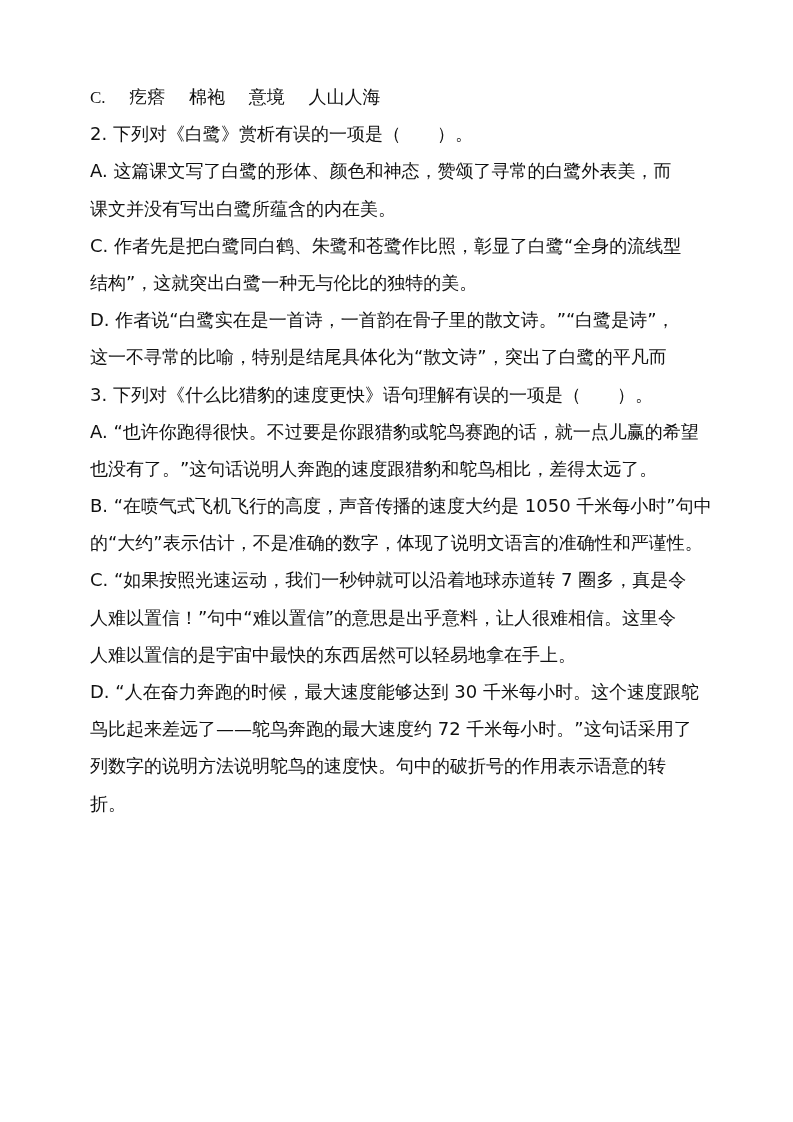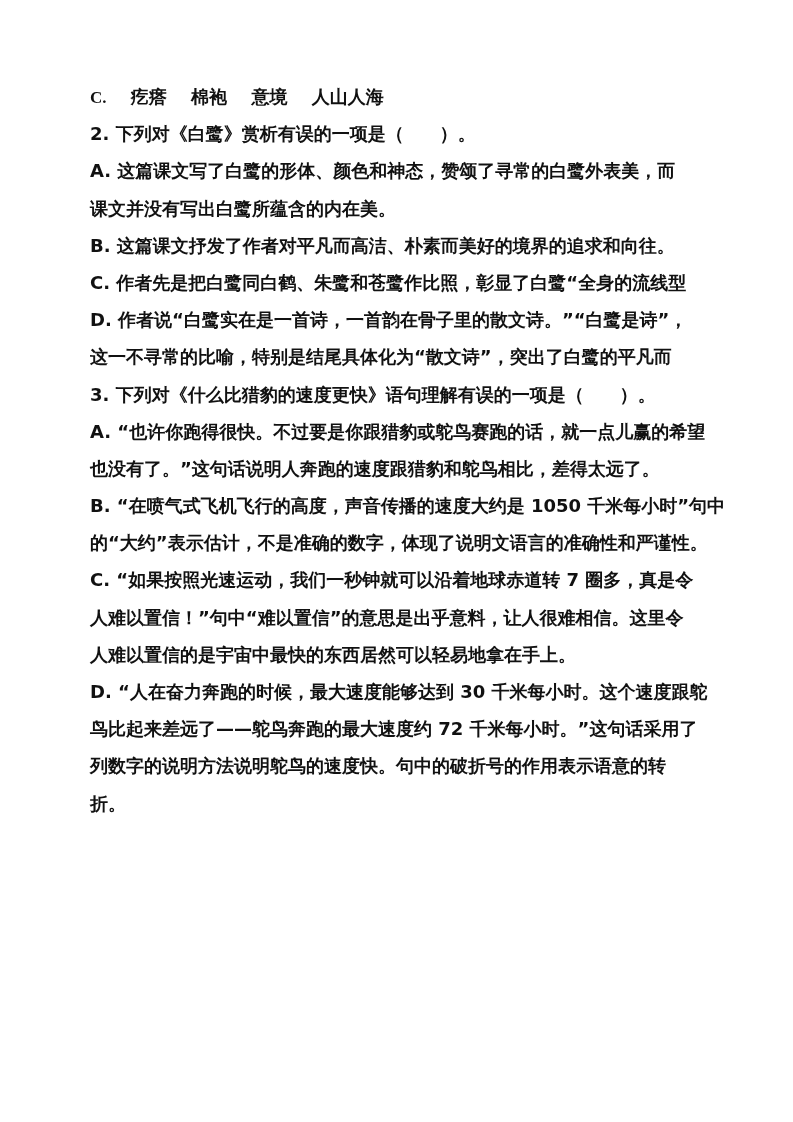--- a/index.html
+++ b/index.html
@@ -2,21 +2,21 @@
 <html><head>
 <meta charset="utf-8">
 <style>
   html, body { margin: 0; padding: 0; background: #ffffff; }
   body { width: 793px; height: 1122px; position: relative; overflow: hidden; }
   .page {
     position: absolute; left: 90px; top: 78px; width: 620px;
     font-family: "DejaVu Sans", "Liberation Sans", sans-serif;
     font-size: 18px; color: #111111; line-height: 37.2px;
   }
-  .line { white-space: nowrap; height: 37.2px; font-weight: bold; }
+  .line { white-space: nowrap; height: 37.2px; }
   .label { font-family: "Liberation Serif", "DejaVu Serif", serif; font-size: 17px; }
   .gap { display: inline-block; width: 18px; }
 </style>
 </head>
 <body>
 
 <div class="page">
 
   <div class="line">
     <span class="label">C.</span><span class="gap"></span>
@@ -25,24 +25,22 @@
     <span>意境</span><span class="gap"></span>
     <span>人山人海</span>
   </div>
 
   <div class="line">2. 下列对《白鹭》赏析有误的一项是（　　）。</div>
   <div>
     <div class="line">A.  这篇课文写了白鹭的形体、颜色和神态，赞颂了寻常的白鹭外表美，而</div>
     <div class="line">课文并没有写出白鹭所蕴含的内在美。</div>
   </div>
   <div>
-    <div class="line">B.  这篇课文抒发了作者对平凡而高洁、朴素而美好的境界的追求和向往。</div>
-  </div>
-  <div>
     <div class="line">C. 作者先是把白鹭同白鹤、朱鹭和苍鹭作比照，彰显了白鹭“全身的流线型</div>
+    <div class="line">结构”，这就突出白鹭一种无与伦比的独特的美。</div>
   </div>
   <div>
     <div class="line">D. 作者说“白鹭实在是一首诗，一首韵在骨子里的散文诗。”“白鹭是诗”，</div>
     <div class="line">这一不寻常的比喻，特别是结尾具体化为“散文诗”，突出了白鹭的平凡而</div>
   </div>
 
   <div class="line">3. 下列对《什么比猎豹的速度更快》语句理解有误的一项是（　　）。</div>
   <div>
     <div class="line">A. “也许你跑得很快。不过要是你跟猎豹或鸵鸟赛跑的话，就一点儿赢的希望</div>
     <div class="line">也没有了。”这句话说明人奔跑的速度跟猎豹和鸵鸟相比，差得太远了。</div>

